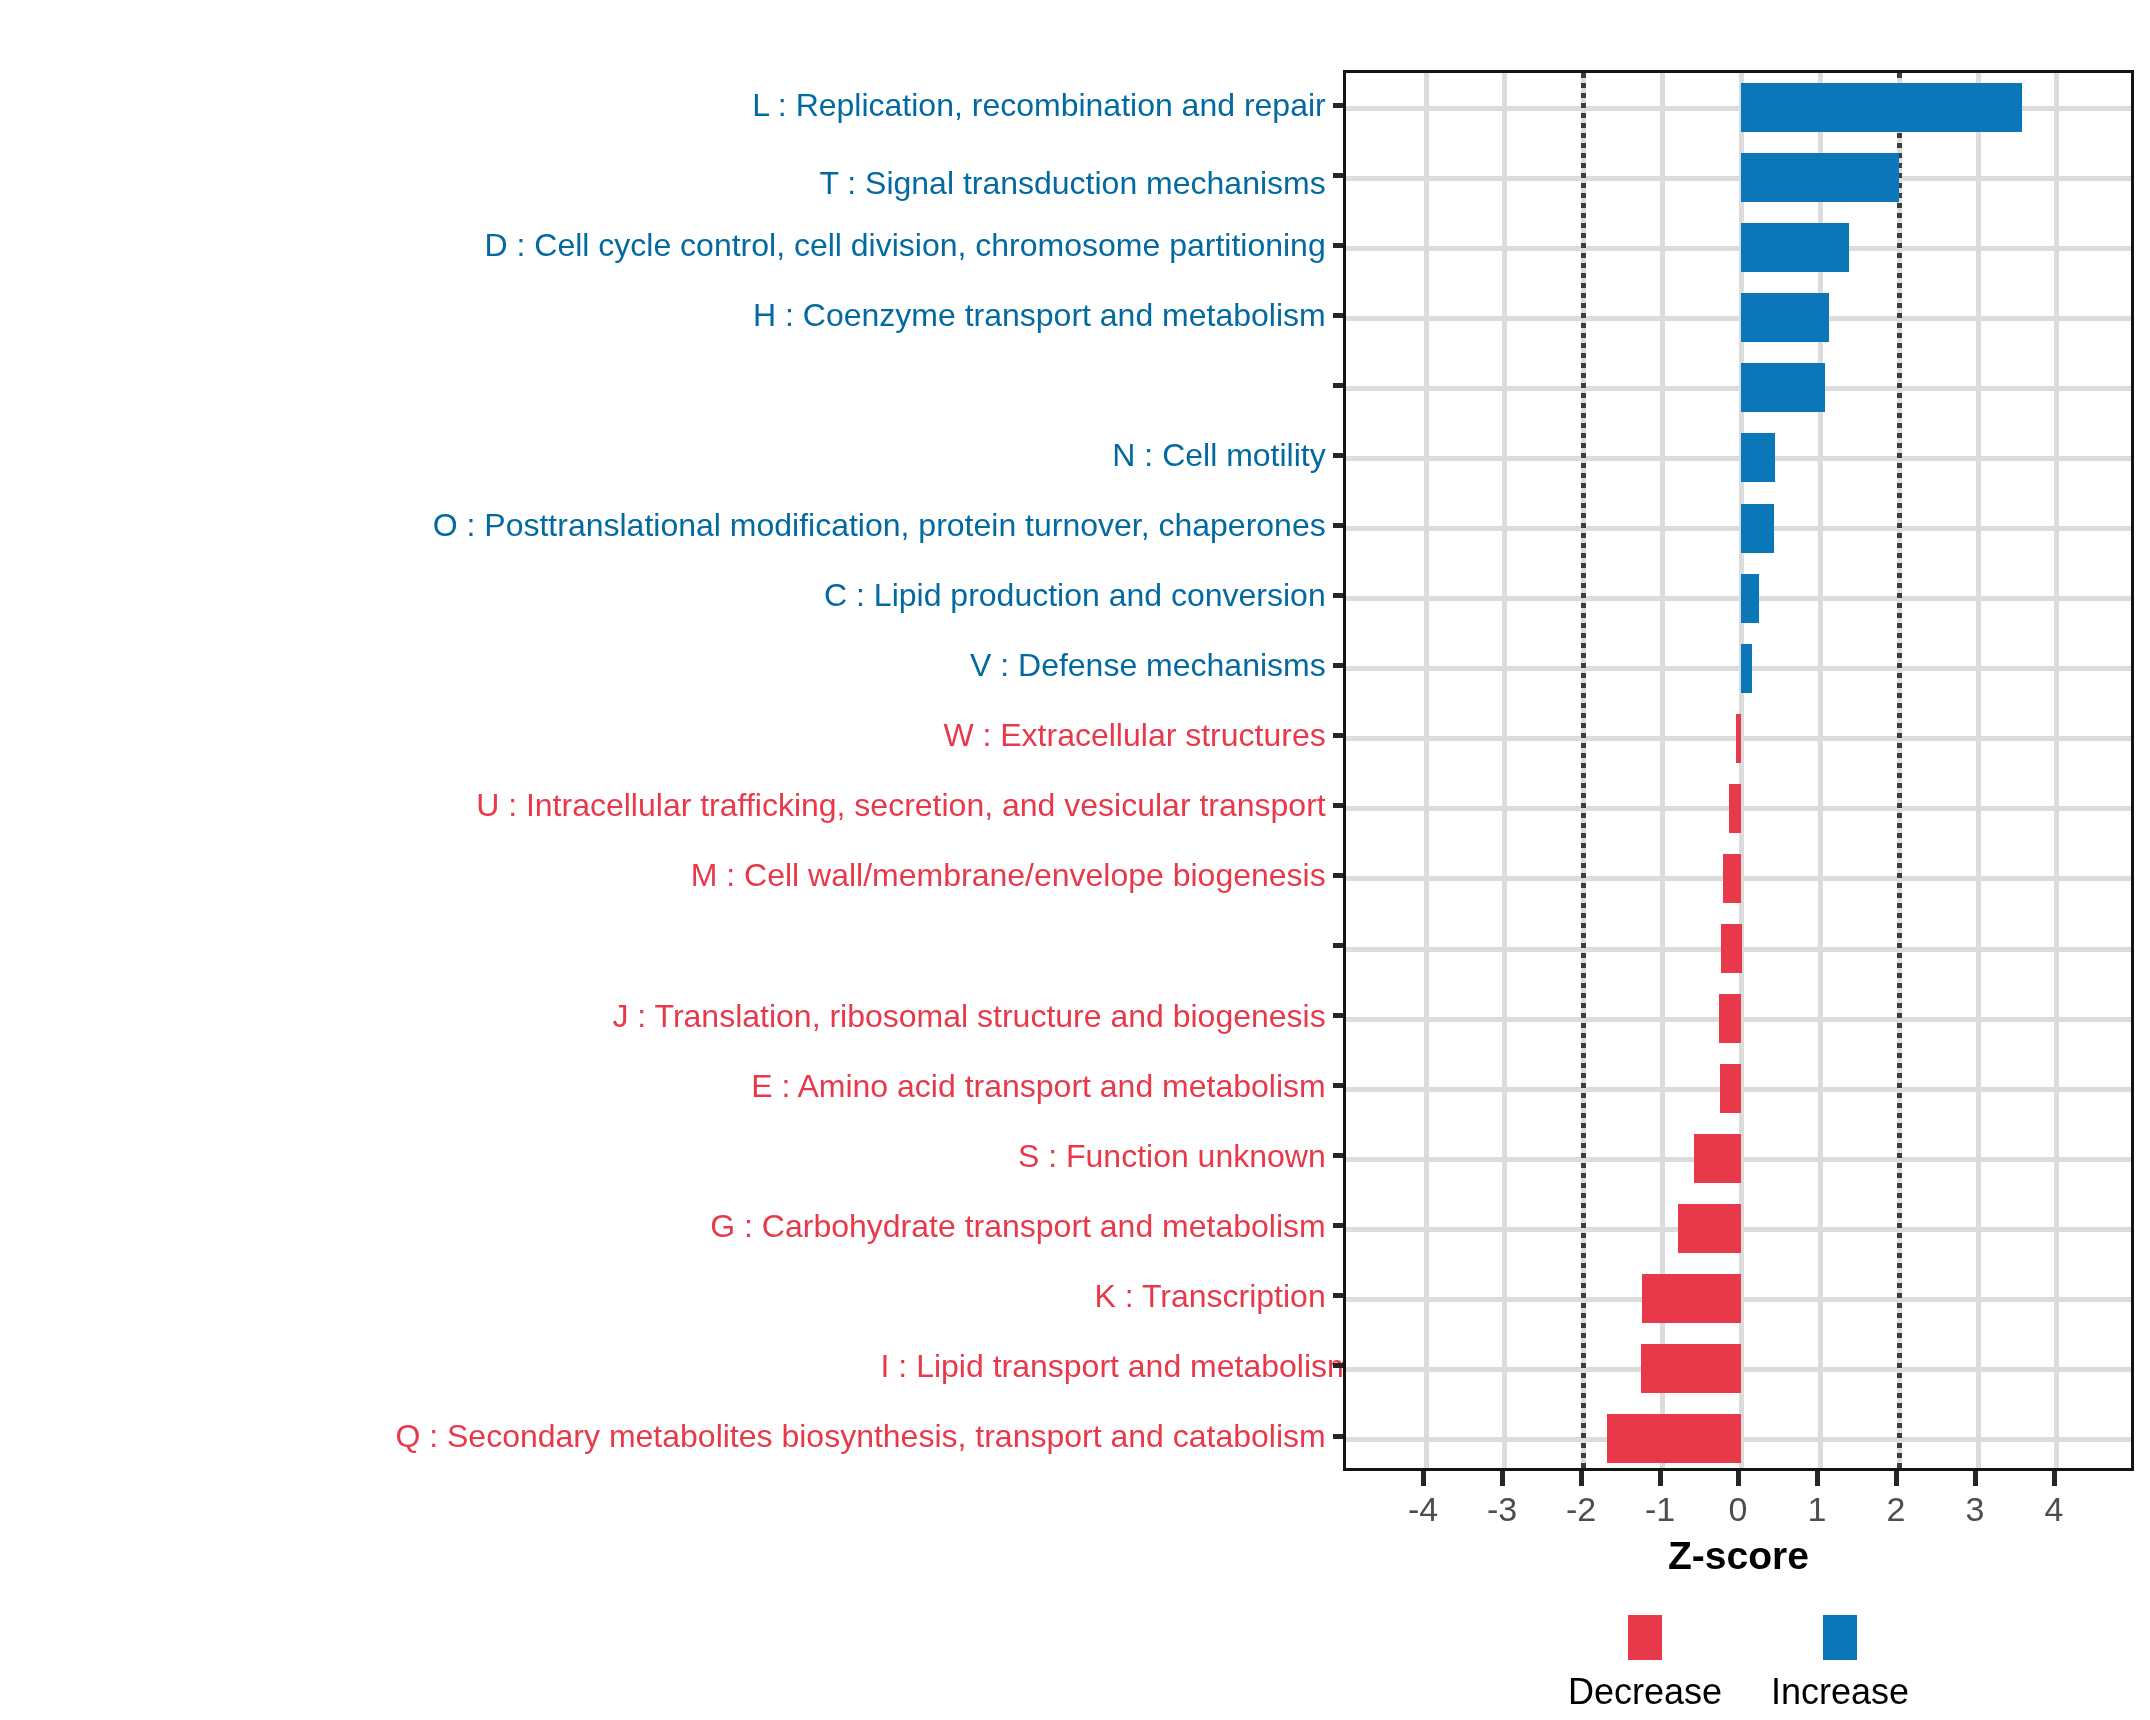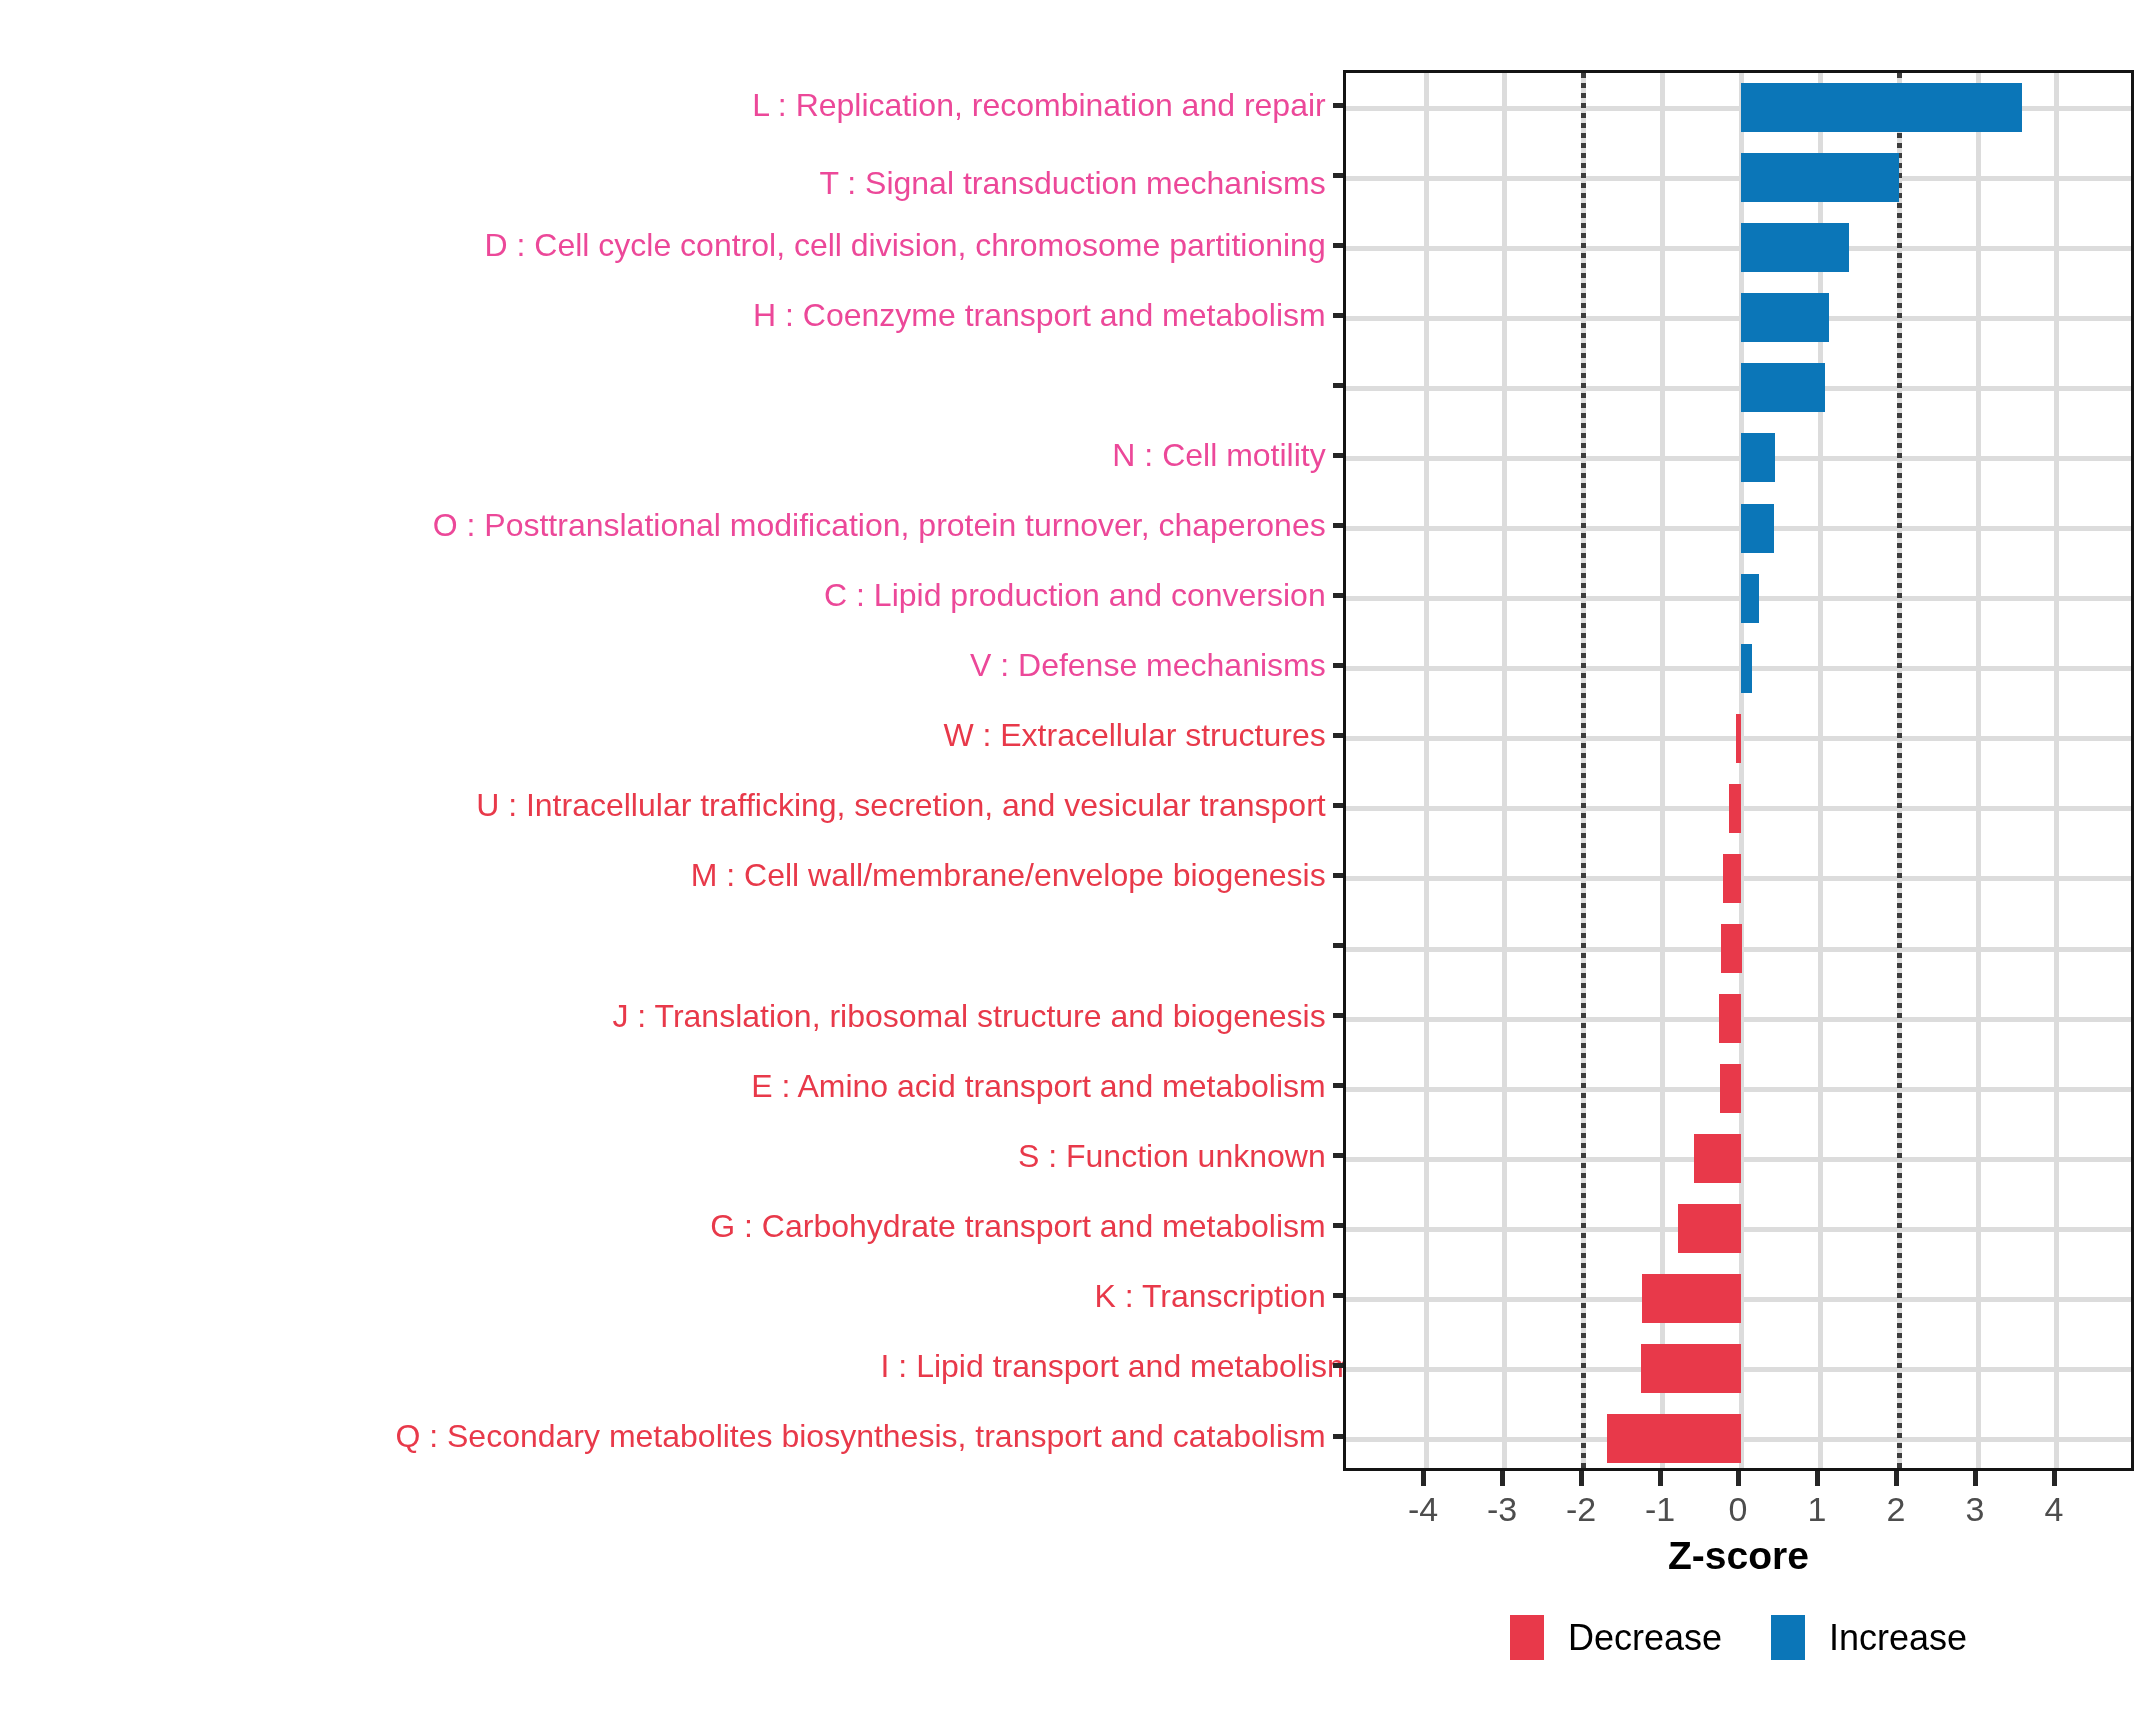--- a/index.html
+++ b/index.html
@@ -38,21 +38,21 @@
     display: flex;
     align-items: center;
     justify-content: flex-end;
   }
   .ylabel-text {
     font-size: 32px;
     line-height: 1;
     white-space: nowrap;
     padding-right: 4.3px;
   }
-  .ylabel-text.inc { color: #ec4899; }
+  .ylabel-text.inc { color: #0369a1; }
   .ylabel-text.dec { color: #e8394a; }
 
   .ytick {
     position: absolute;
     width: 10px;
     height: 5px;
     background: #262626;
     left: 1333px;
   }
 
@@ -143,21 +143,22 @@
     width: 791px;
     top: 1615px;
     display: flex;
     align-items: center;
     justify-content: center;
     gap: 49px;
   }
   .legend-item {
     display: flex;
     align-items: center;
-    gap: 24px;
+    gap: 11px;
+    flex-direction: column;
   }
   .legend-swatch {
     width: 34px;
     height: 45px;
     display: block;
   }
   .legend-swatch.dec { background: #e8394a; }
   .legend-swatch.inc { background: #0b76b8; }
   .legend-label {
     font-size: 36px;

